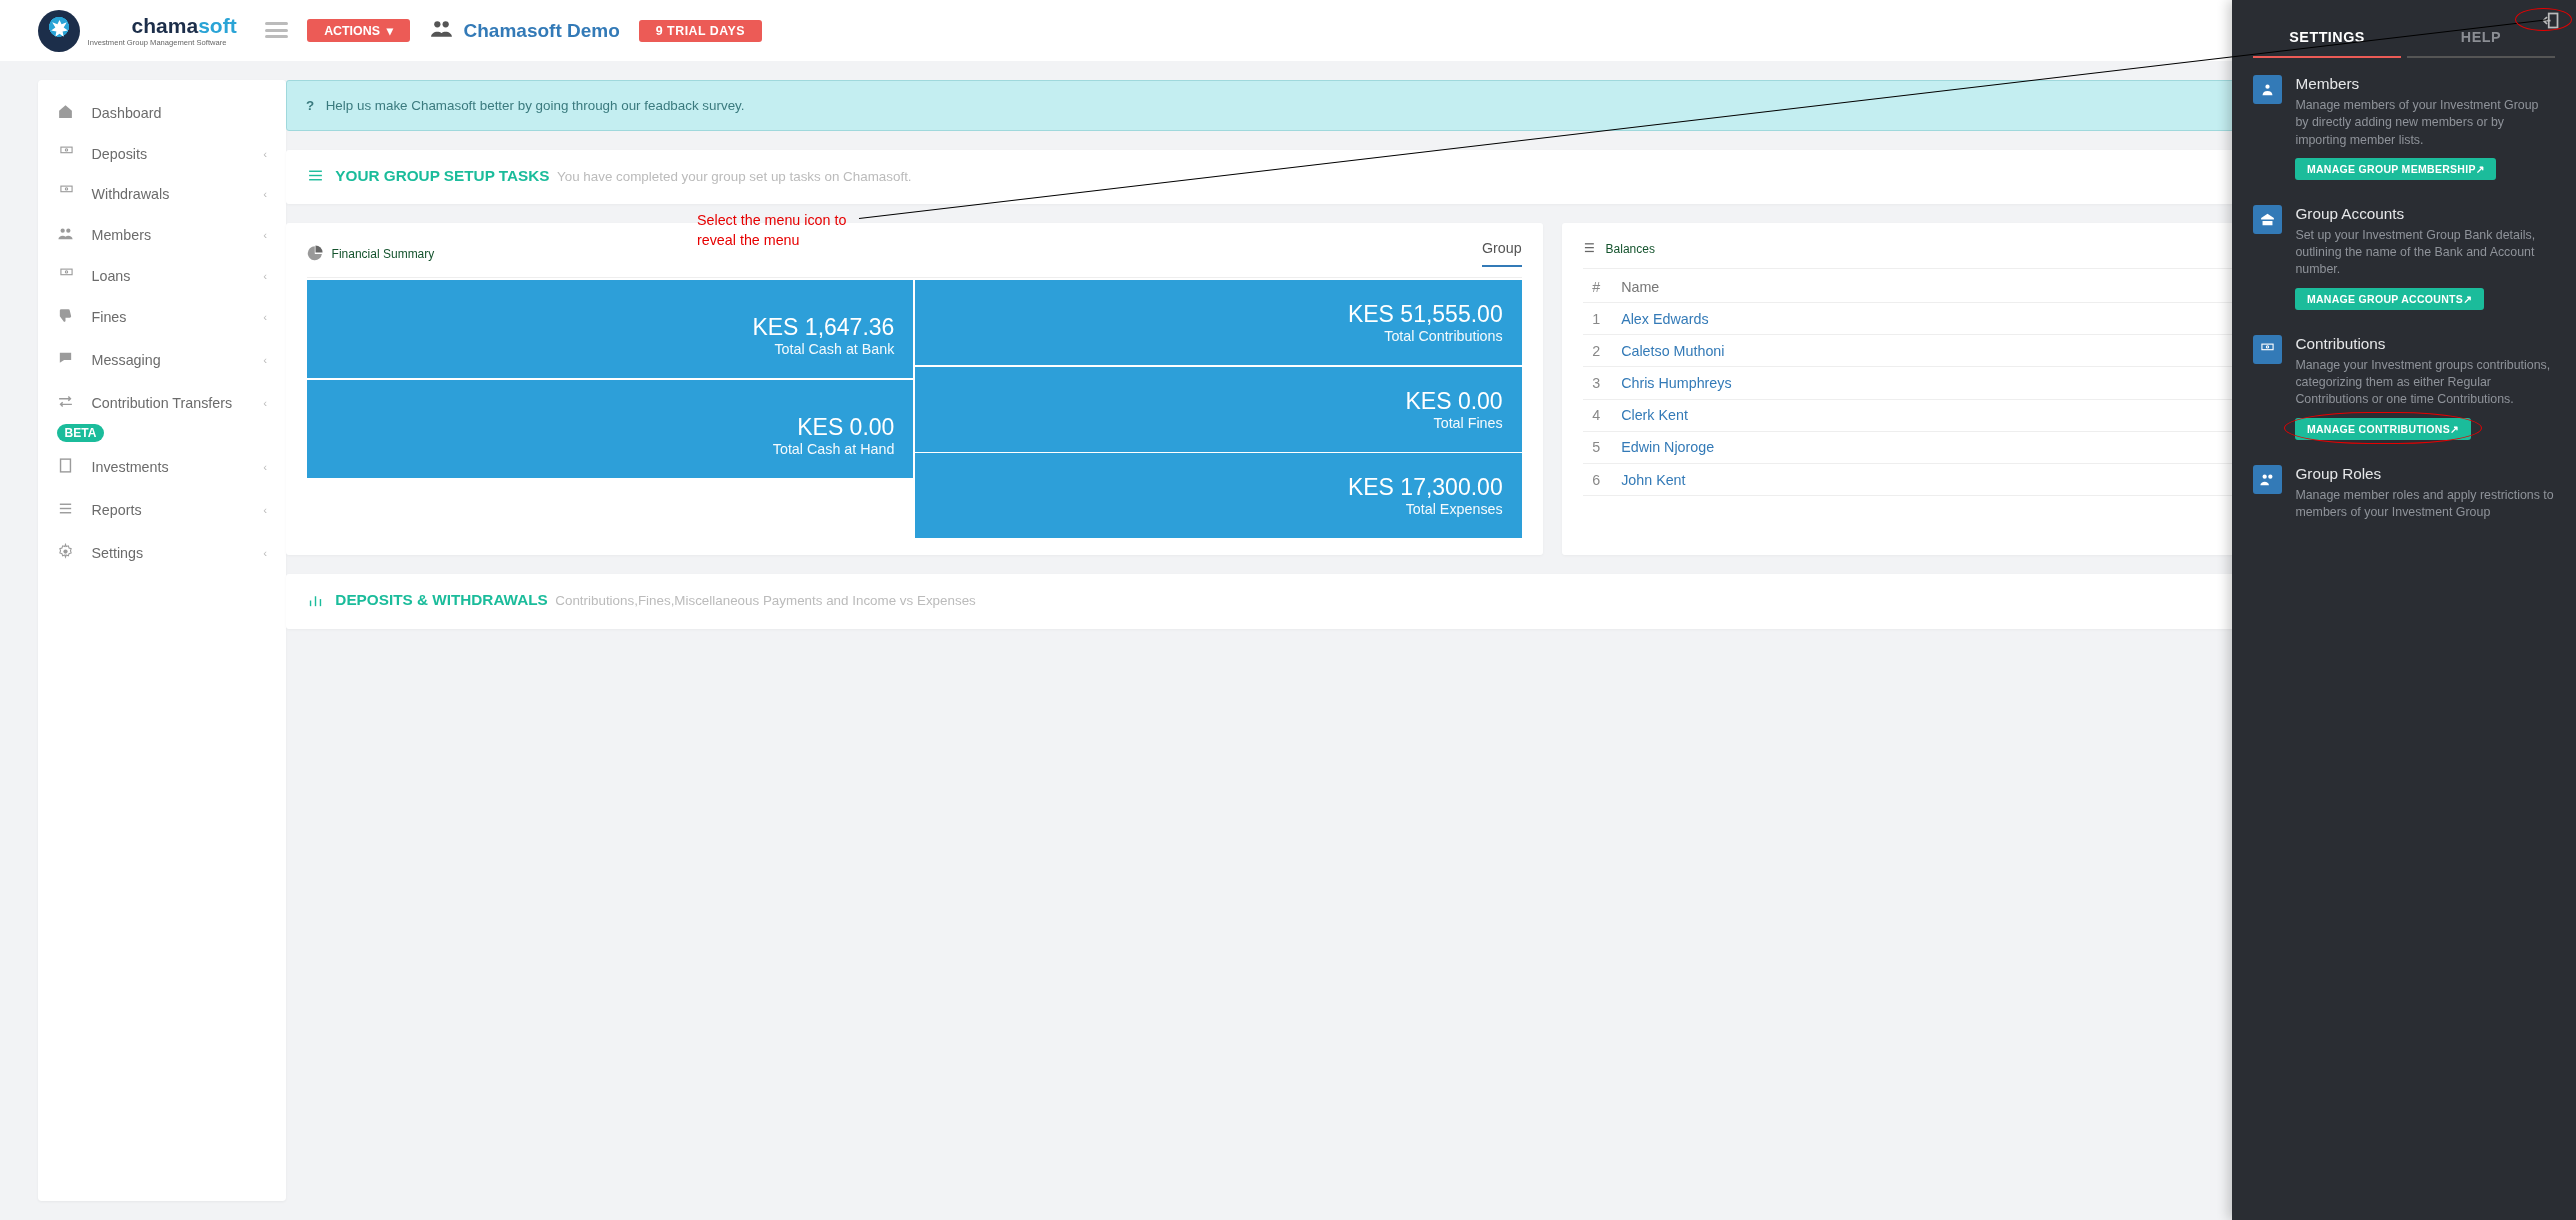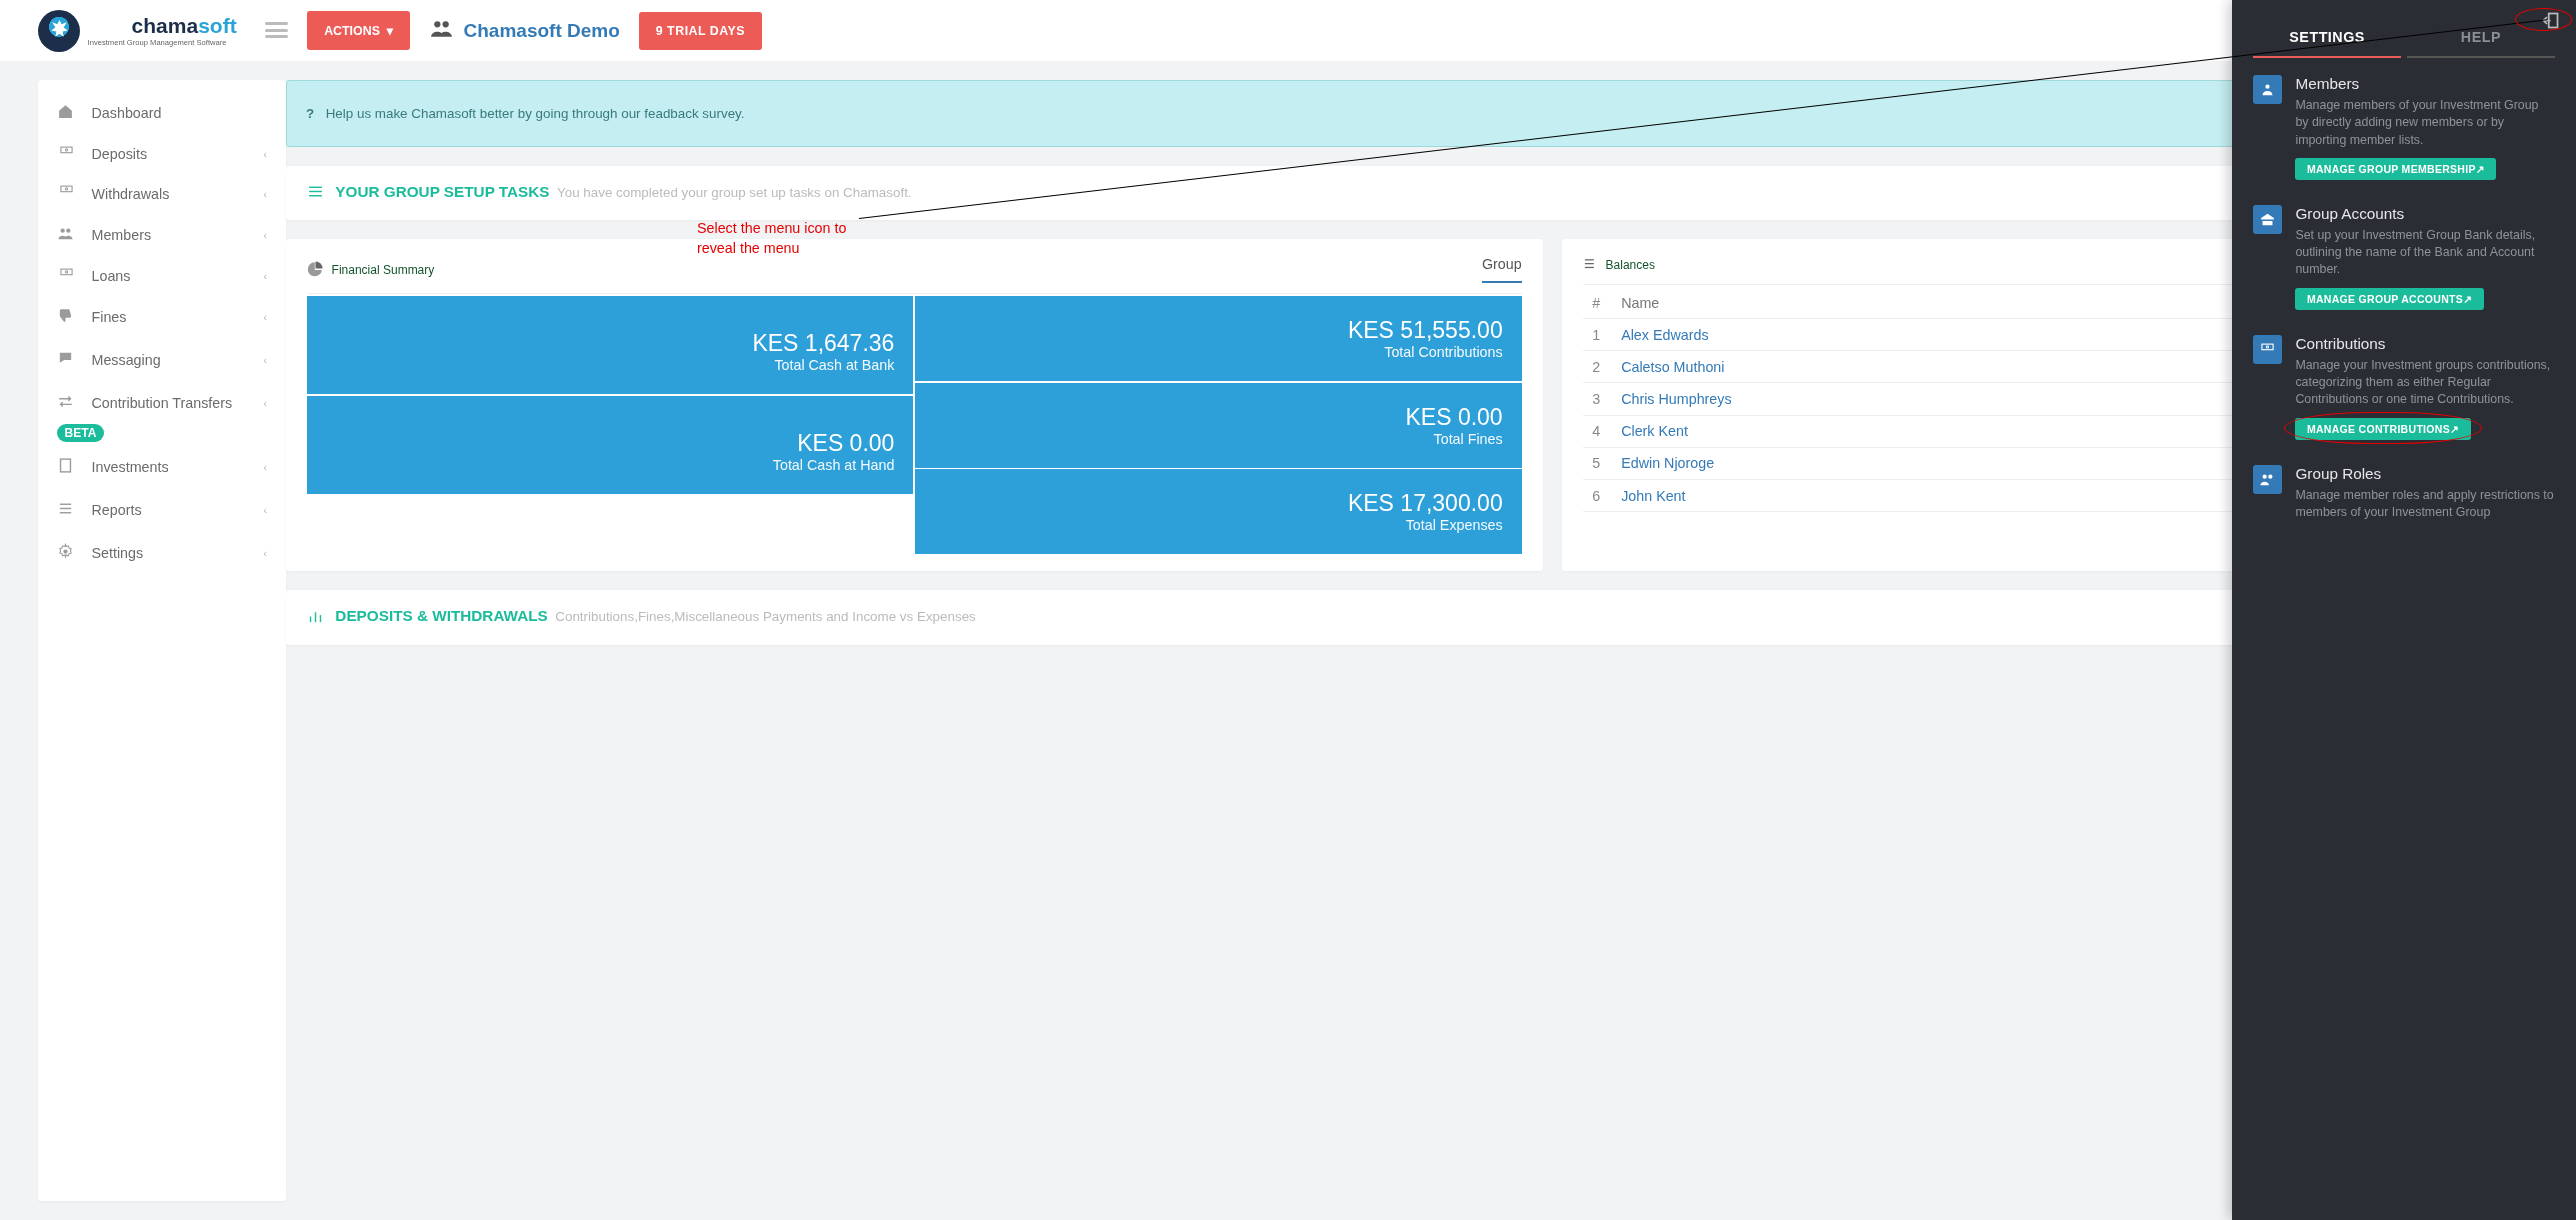--- a/index.html
+++ b/index.html
@@ -12,21 +12,21 @@
   .logo-mark {
     width: 42px; height: 42px; border-radius: 50%;
     background: radial-gradient(circle at 50% 40%, #2aa4d6 30%, #1c2e4a 31%);
     display: flex; align-items: center; justify-content: center;
   }
   .logo-text { font-size: 21px; font-weight: 700; color: #1c2e4a; margin-left: 44px; }
   .logo-text .soft { color: #2aa4d6; }
   .logo-sub { font-size: 7.6px; color: #666; display:block; font-weight:400;}
   .hamburger { width: 23px; height: 17px; display: inline-block; margin-left:9.5px;}
   .hamburger span { display: block; height: 2.9px; background: #bbb; margin-bottom: 3.8px; border-radius: 1.9px;}
-  .btn { display: inline-flex; align-items: center; justify-content:center; padding: 12px 17px; border-radius: 2.9px; font-weight: 600; cursor: pointer; border:none; font-size: 12.4px;}
+  .btn { display: inline-flex; align-items: center; justify-content:center; padding: 4px 17px; border-radius: 2.9px; font-weight: 600; cursor: pointer; border:none; font-size: 12.4px;}
   .btn-red { background: #ec5b56; color: #fff; }
   .btn-red-outline { background: #ec5b56; color:#fff; letter-spacing:0.5px;}
   .btn-blue { background: #337ab7; color: #fff; }
   .btn-teal { background:#1bbc9b; color:#fff; font-size:10.5px; letter-spacing:0.3px; padding:4.8px 11.5px;}
   .top-group { display:flex; align-items:center; gap:9.5px;}
   .group-name { color:#337ab7; font-size:19px; font-weight:600;}
   .top-right { margin-left:auto; display:flex; align-items:center; gap:29px;}
   .pill { padding:1.9px 11.5px; border-radius:11.5px; color:#fff; font-weight:700; font-size:11.5px;}
   .pill-teal { background:#1bbc9b;}
   .pill-red { background:#ec5b56;}
@@ -421,17 +421,17 @@
       <h4>Group Roles</h4>
       <p>Manage member roles and apply restrictions to members of your Investment Group</p>
 
     </div>
       </div>
     </div>
 </div>
 
 <div class="anno-ring" style="top:7.6px; right:3.8px; width:57px; height:23px;"></div>
 <div class="anno-line" id="anno-line" style="left: 859px; top: 218px; width: 1700px; transform: rotate(-6.70984deg);"></div>
-<div class="anno-text" style="top:218px; left:697px;">
+<div class="anno-text" style="top:210px; left:697px;">
   <span>Select the menu icon to</span><br><span>reveal the menu</span>
 </div>
 <div class="anno-ring" id="ring-contrib" style="left: 2284px; top: 412px; width: 198px; height: 31.5px; border-radius: 50% / 60%;"></div>
 
 
 </body></html>

